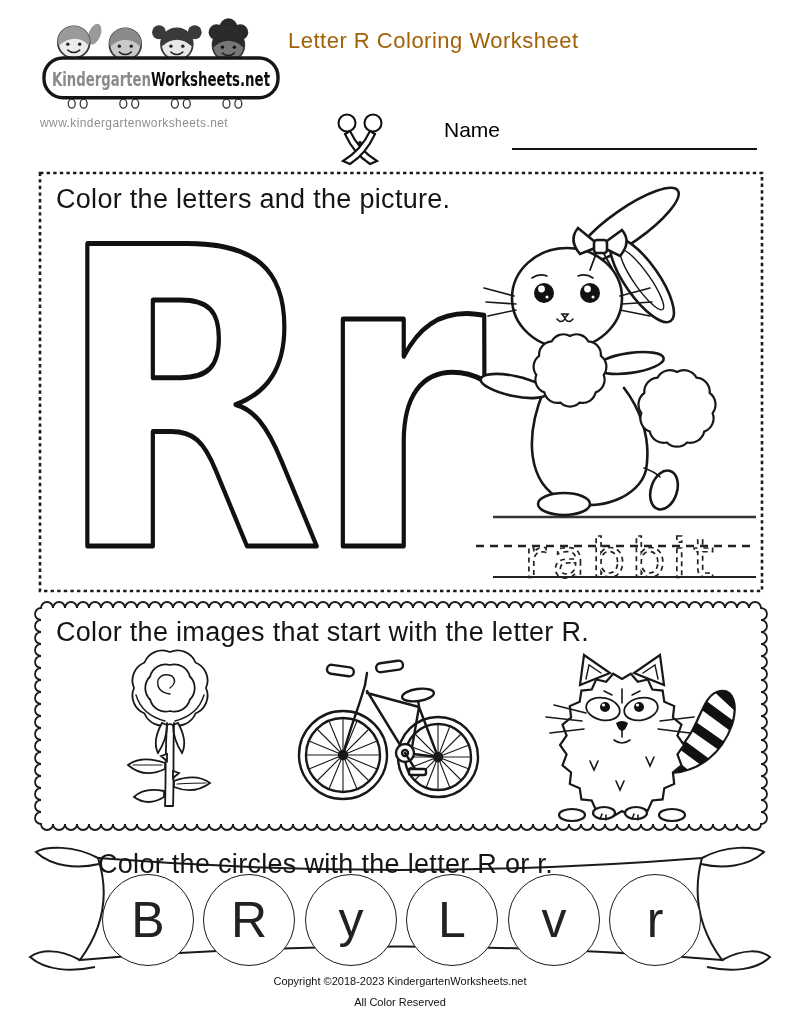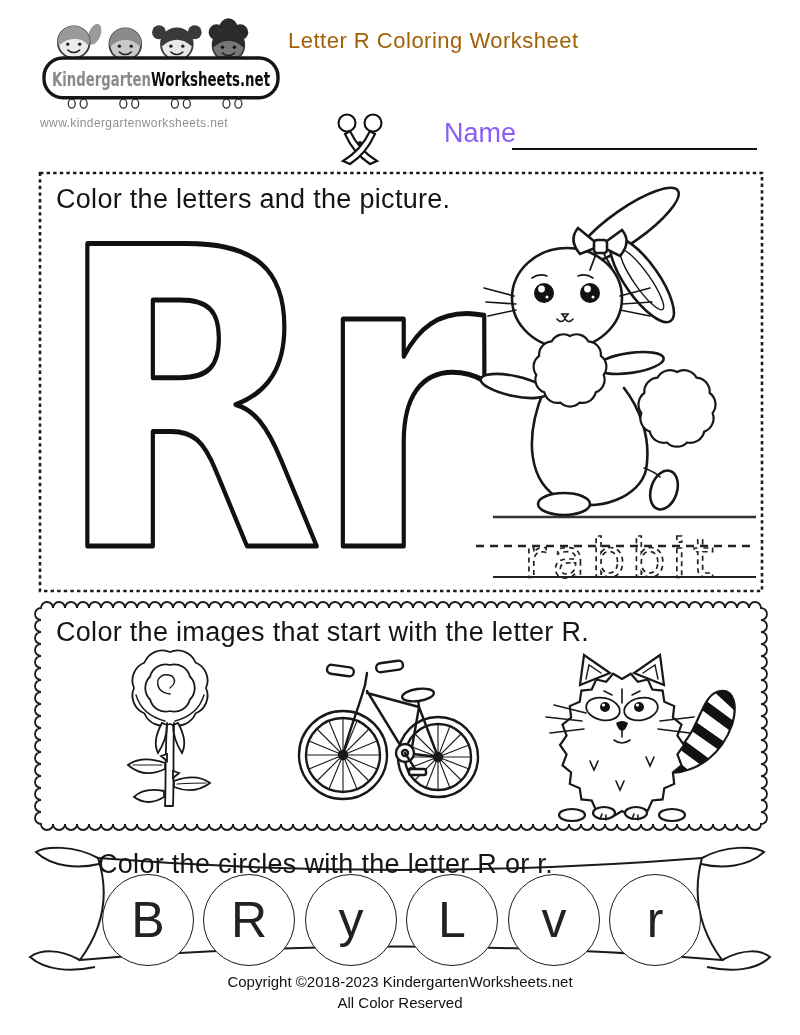--- a/index.html
+++ b/index.html
@@ -1,23 +1,23 @@
 <!DOCTYPE html>
 <html><head>
 <meta charset="utf-8">
 <style>
   html,body{margin:0;padding:0;background:#fff;}
   .page{position:relative;width:800px;height:1035px;background:#fff;overflow:hidden;
         font-family:"Liberation Sans",sans-serif;color:#1a1a1a;}
   .abs{position:absolute;}
   .instr{font-size:27px;letter-spacing:.3px;color:#151515;}
   .title{font-size:22px;letter-spacing:.5px;color:#a16207;}
-  .name-label{font-size:27px;color:#8b5cf6;}
+  .name-label{font-size:21px;color:#000000;}
   .website{font-size:12px;color:#8f8f8f;letter-spacing:.4px;}
-  .footer{width:800px;text-align:center;font-size:15px;line-height:21px;color:#111;}
+  .footer{width:800px;text-align:center;font-size:11px;line-height:21px;color:#111;}
   .circle-letter{position:absolute;width:90px;height:90px;border:1.7px solid #1a1a1a;border-radius:50%;
                  background:#fff;display:flex;align-items:center;justify-content:center;
                  font-size:50px;font-weight:400;color:#222;}
   svg{display:block;overflow:visible;}
   .z1{z-index:1}.z2{z-index:2}
 </style>
 </head>
 <body>
 
 <div class="page">

